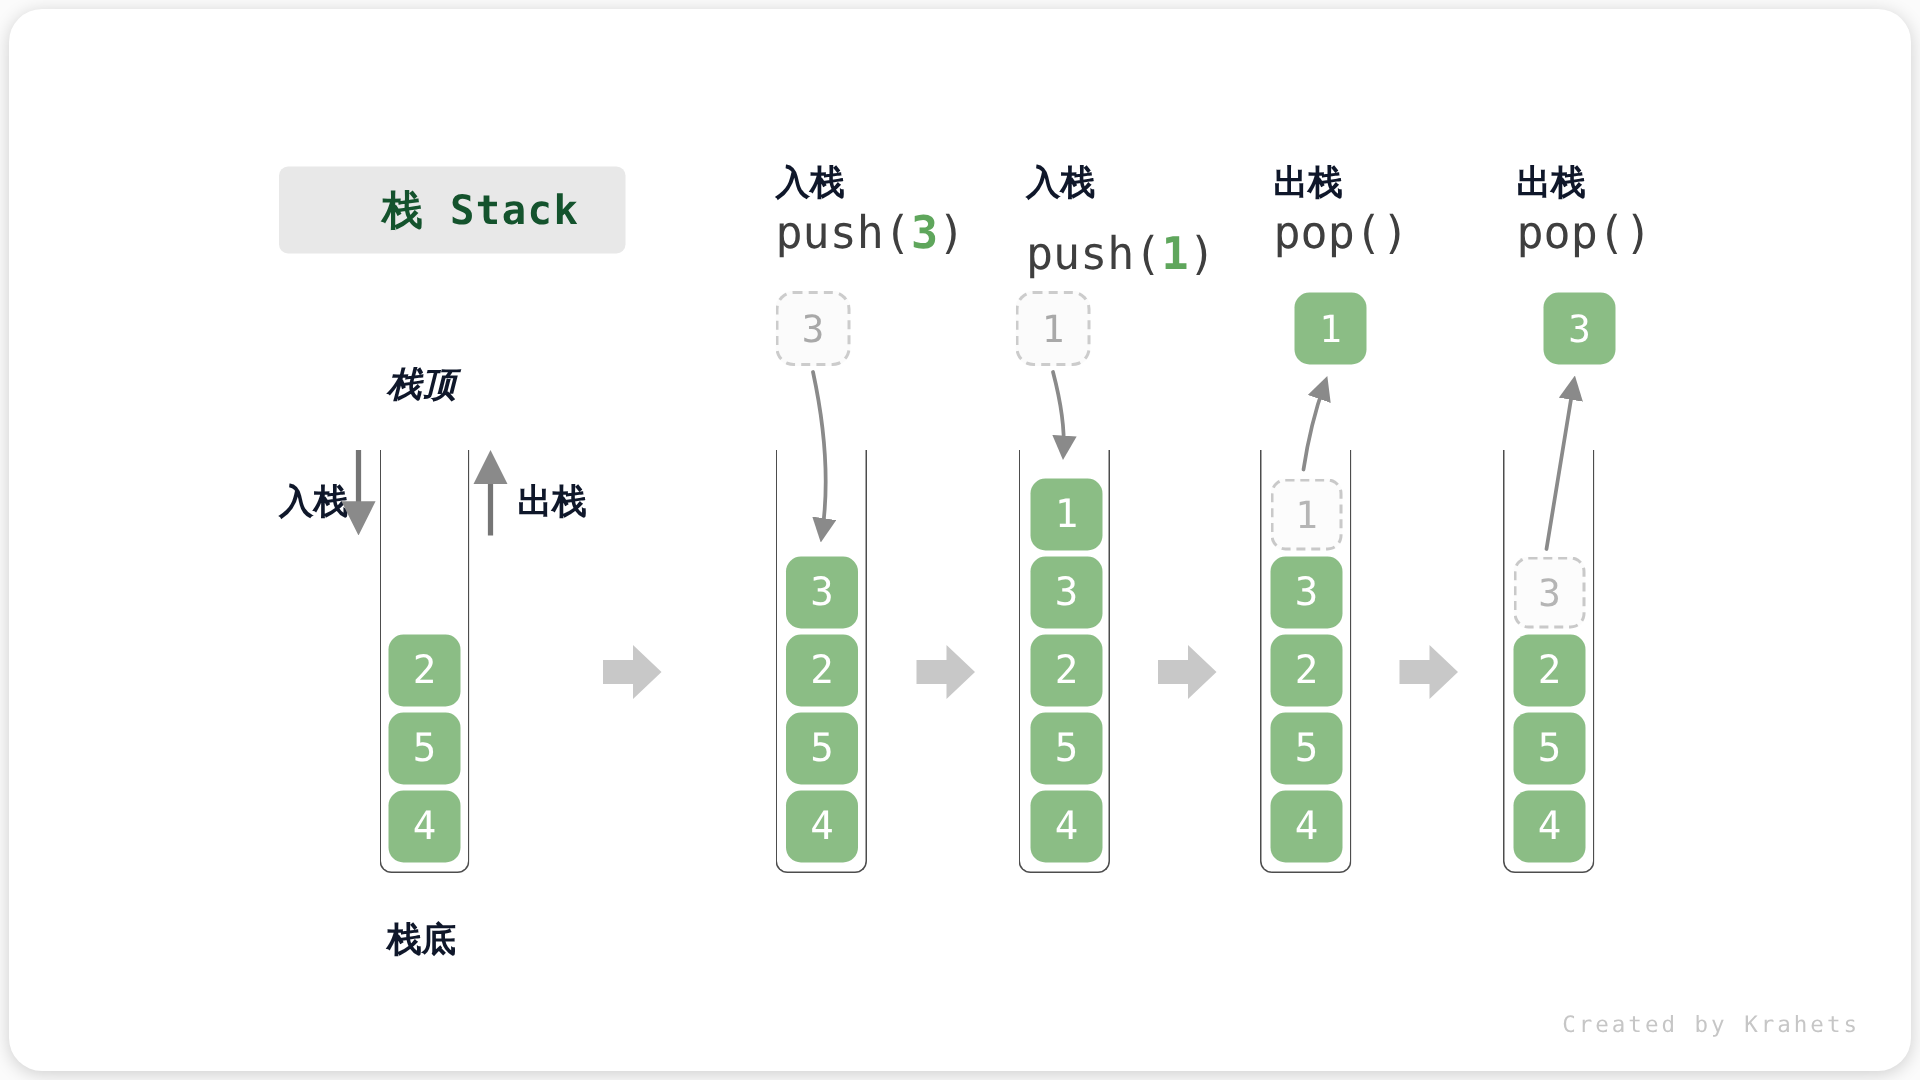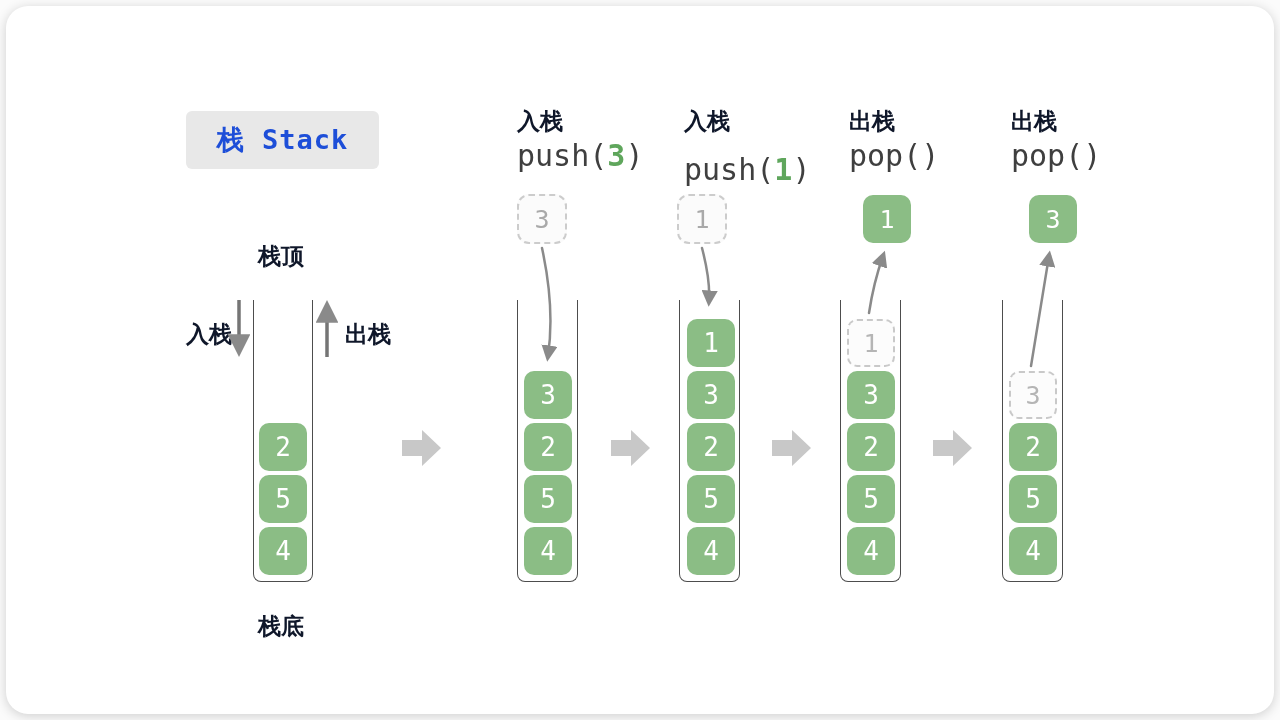--- a/index.html
+++ b/index.html
@@ -5,28 +5,28 @@
   html,body{margin:0;padding:0;width:1280px;height:720px;background:#fbfbfb;overflow:hidden;}
   #card{position:absolute;inset:6px;background:#ffffff;border-radius:22px;
         box-shadow:0 2px 12px rgba(0,0,0,0.18);}
   #stage{position:absolute;left:-6px;top:-6px;width:1280px;height:720px;}
   .abs{position:absolute;}
   .cjk{font-family:"Liberation Sans",sans-serif;font-weight:bold;color:#0f172a;}
   .mono{font-family:"DejaVu Sans Mono",monospace;color:#3f3f3f;}
 
   #title-badge{left:186px;top:111px;width:193px;height:58px;background:#e8e8e8;border-radius:6px;
       display:flex;align-items:center;justify-content:center;font-size:27px;
-      font-family:"DejaVu Sans Mono",monospace;font-weight:bold;color:#1d4ed8;letter-spacing:1px;}
+      font-family:"DejaVu Sans Mono",monospace;font-weight:bold;color:#14532d;letter-spacing:1px;padding-left:38px;}
 
   .op-label{font-size:23px;line-height:26px;}
   .code-label{font-size:30px;line-height:26px;letter-spacing:0px;}
   .code-arg{color:#5fa65c;font-weight:bold;}
 
   .side-label{font-size:23px;}
-  #stack-top-label{left:258px;top:241px;font-size:23px;}
+  #stack-top-label{left:258px;top:241px;font-size:23px;font-style:italic;}
   #stack-bottom-label{left:258px;top:611px;font-size:23px;}
   #push-side-label{left:186px;top:319px;}
   #pop-side-label{left:345px;top:319px;}
 
   .container{border-left:1.5px solid #4d4d4d;border-right:1.5px solid #4d4d4d;
       border-bottom:1.5px solid #4d4d4d;border-radius:0 0 8px 8px;background:#ffffff;}
   .cell{width:48px;height:48px;border-radius:10px;background:#8bbd85;color:#ffffff;
       font-family:"DejaVu Sans Mono",monospace;font-size:26px;
       display:flex;align-items:center;justify-content:center;}
   .ghost{width:44px;height:44px;border-radius:10px;border:2px dashed #c9c9c9;background:#fcfcfc;
@@ -120,15 +120,16 @@
 
     <path d="M869,313 C872,293 877,273 883,256 " stroke="#8a8a8a" stroke-width="2.5" fill="none" stroke-linecap="round" marker-end="url(#ah)"></path>
     <path d="M1031,366 C1037,328 1043,292 1049,256" stroke="#8a8a8a" stroke-width="2.5" fill="none" stroke-linecap="round" marker-end="url(#ah)"></path>
 
     <path d="M402,440 L422,440 L422,430 L441,448 L422,466 L422,456 L402,456 z" fill="#c8c8c8"></path>
     <path d="M611,440 L631,440 L631,430 L650,448 L631,466 L631,456 L611,456 z" fill="#c8c8c8"></path>
     <path d="M772,440 L792,440 L792,430 L811,448 L792,466 L792,456 L772,456 z" fill="#c8c8c8"></path>
     <path d="M933,440 L953,440 L953,430 L972,448 L953,466 L953,456 L933,456 z" fill="#c8c8c8"></path>
   </svg>
 
+  <div id="watermark" class="abs mono">Created by Krahets</div>
 
 </div>
 </div>
 
 </body></html>

